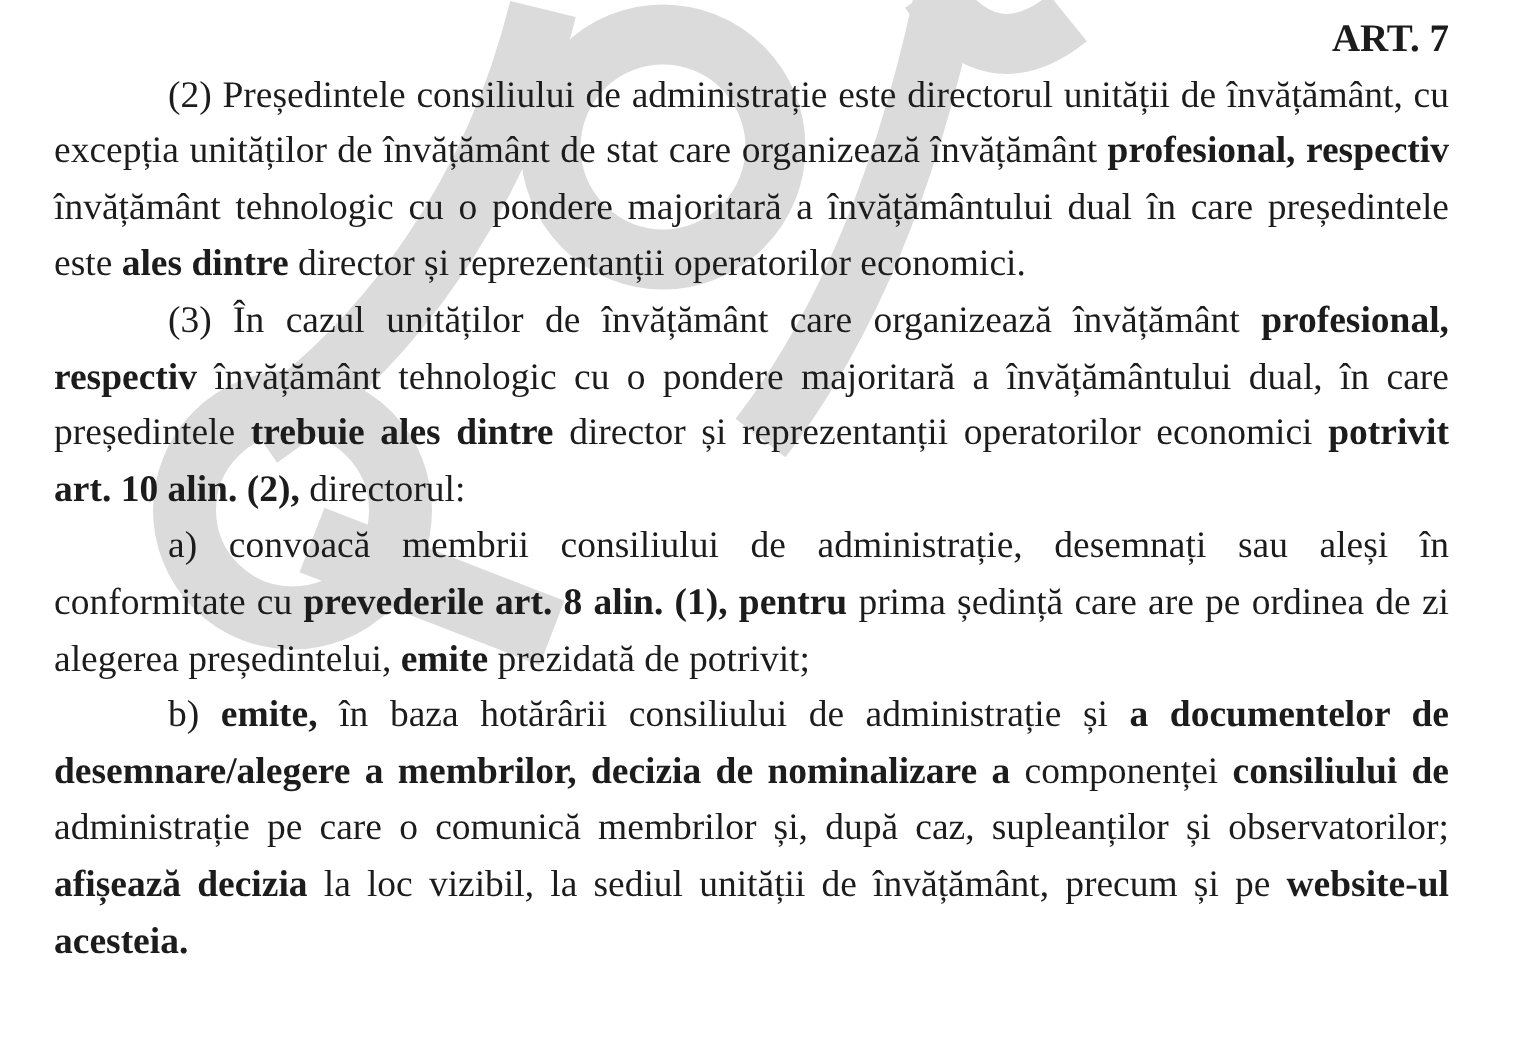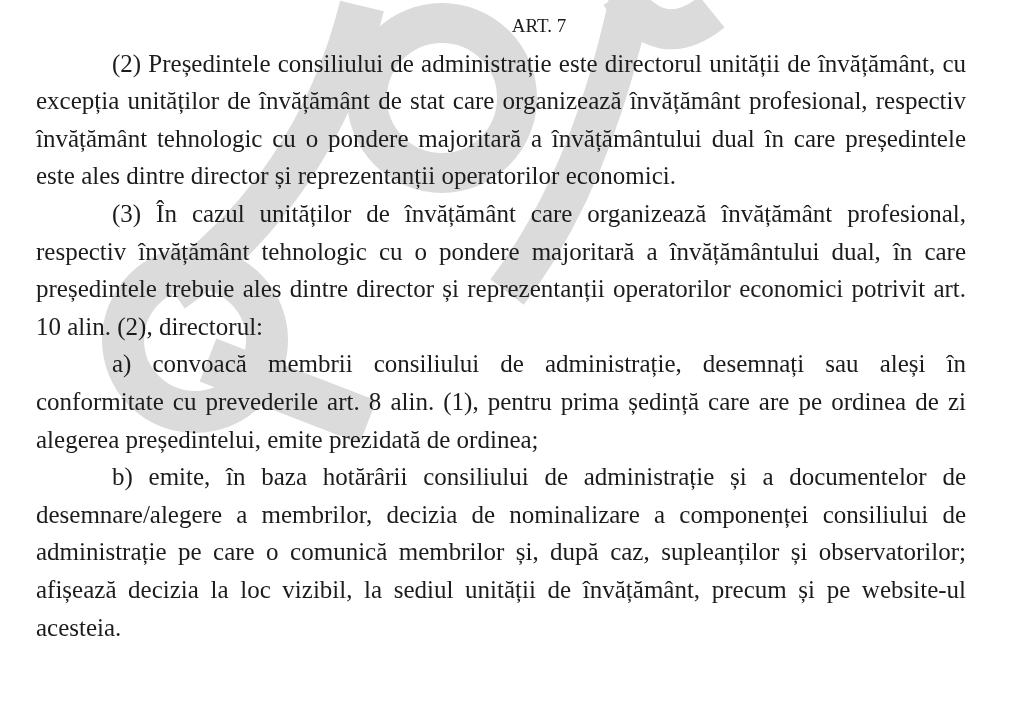--- a/index.html
+++ b/index.html
@@ -26,32 +26,32 @@
   .doc {
     position: relative;
     z-index: 1;
     padding: 7px 58px 0 36px;
     width: 930px;
     font-size: 25px;
     line-height: 37.6px;
     text-align: justify;
   }
   .doc h1 {
-    font-size: 19px;
+    font-size: 26px;
     line-height: 37.6px;
-    font-weight: normal;
+    font-weight: bold;
     margin: 0 0 0 76px;
-    text-align: center;
+    text-align: right;
   }
   .doc p {
     margin: 0;
     text-indent: 76px;
   }
   .doc .b {
-    font-weight: normal;
+    font-weight: bold;
   }
 </style>
 </head>
 <body>
 
 <div class="page">
 
   <svg class="watermark-svg" width="1024" height="701" viewBox="0 0 1024 701" aria-label="Proiect">
     <g fill="none" stroke="#dbdbdb" stroke-linecap="butt">
 
@@ -67,18 +67,18 @@
 
       <path d="M 620 -6 Q 660 54 712 12" stroke-width="40"></path>
     </g>
   </svg>
 
   <div class="doc">
     <h1>ART. 7</h1>
     <div id="paragraphs">
         <p><span>(2) Președintele consiliului de administrație este directorul unității de învățământ, cu excepția unităților de învățământ de stat care organizează învățământ </span><span class="b">profesional, respectiv</span><span> învățământ tehnologic cu o pondere majoritară a învățământului dual în care președintele este </span><span class="b">ales dintre</span><span> director și reprezentanții operatorilor economici.</span></p>
         <p><span>(3) În cazul unităților de învățământ care organizează învățământ </span><span class="b">profesional, respectiv</span><span> învățământ tehnologic cu o pondere majoritară a învățământului dual, în care președintele </span><span class="b">trebuie ales dintre</span><span> director și reprezentanții operatorilor economici </span><span class="b">potrivit art. 10 alin. (2),</span><span> directorul:</span></p>
-        <p><span>a) convoacă membrii consiliului de administrație, desemnați sau aleși în conformitate cu </span><span class="b">prevederile art. 8 alin. (1),  pentru</span><span> prima ședință care are pe ordinea de zi alegerea președintelui, </span><span class="b">emite</span><span> prezidată de ordinea;</span></p>
+        <p><span>a) convoacă membrii consiliului de administrație, desemnați sau aleși în conformitate cu </span><span class="b">prevederile art. 8 alin. (1),  pentru</span><span> prima ședință care are pe ordinea de zi alegerea președintelui, </span><span class="b">emite</span><span> prezidată de potrivit;</span></p>
         <p><span>b) </span><span class="b">emite,</span><span> în baza hotărârii consiliului de administrație și </span><span class="b">a documentelor de desemnare/alegere a membrilor, decizia de nominalizare a</span><span> componenței </span><span class="b">consiliului de</span><span> administrație pe care o comunică membrilor și, după caz, supleanților și observatorilor; </span><span class="b">afișează decizia</span><span> la loc vizibil, la sediul unității de învățământ, precum și pe </span><span class="b">website-ul acesteia.</span></p>
       </div>
   </div>
 
 </div>
 
 </body></html>

